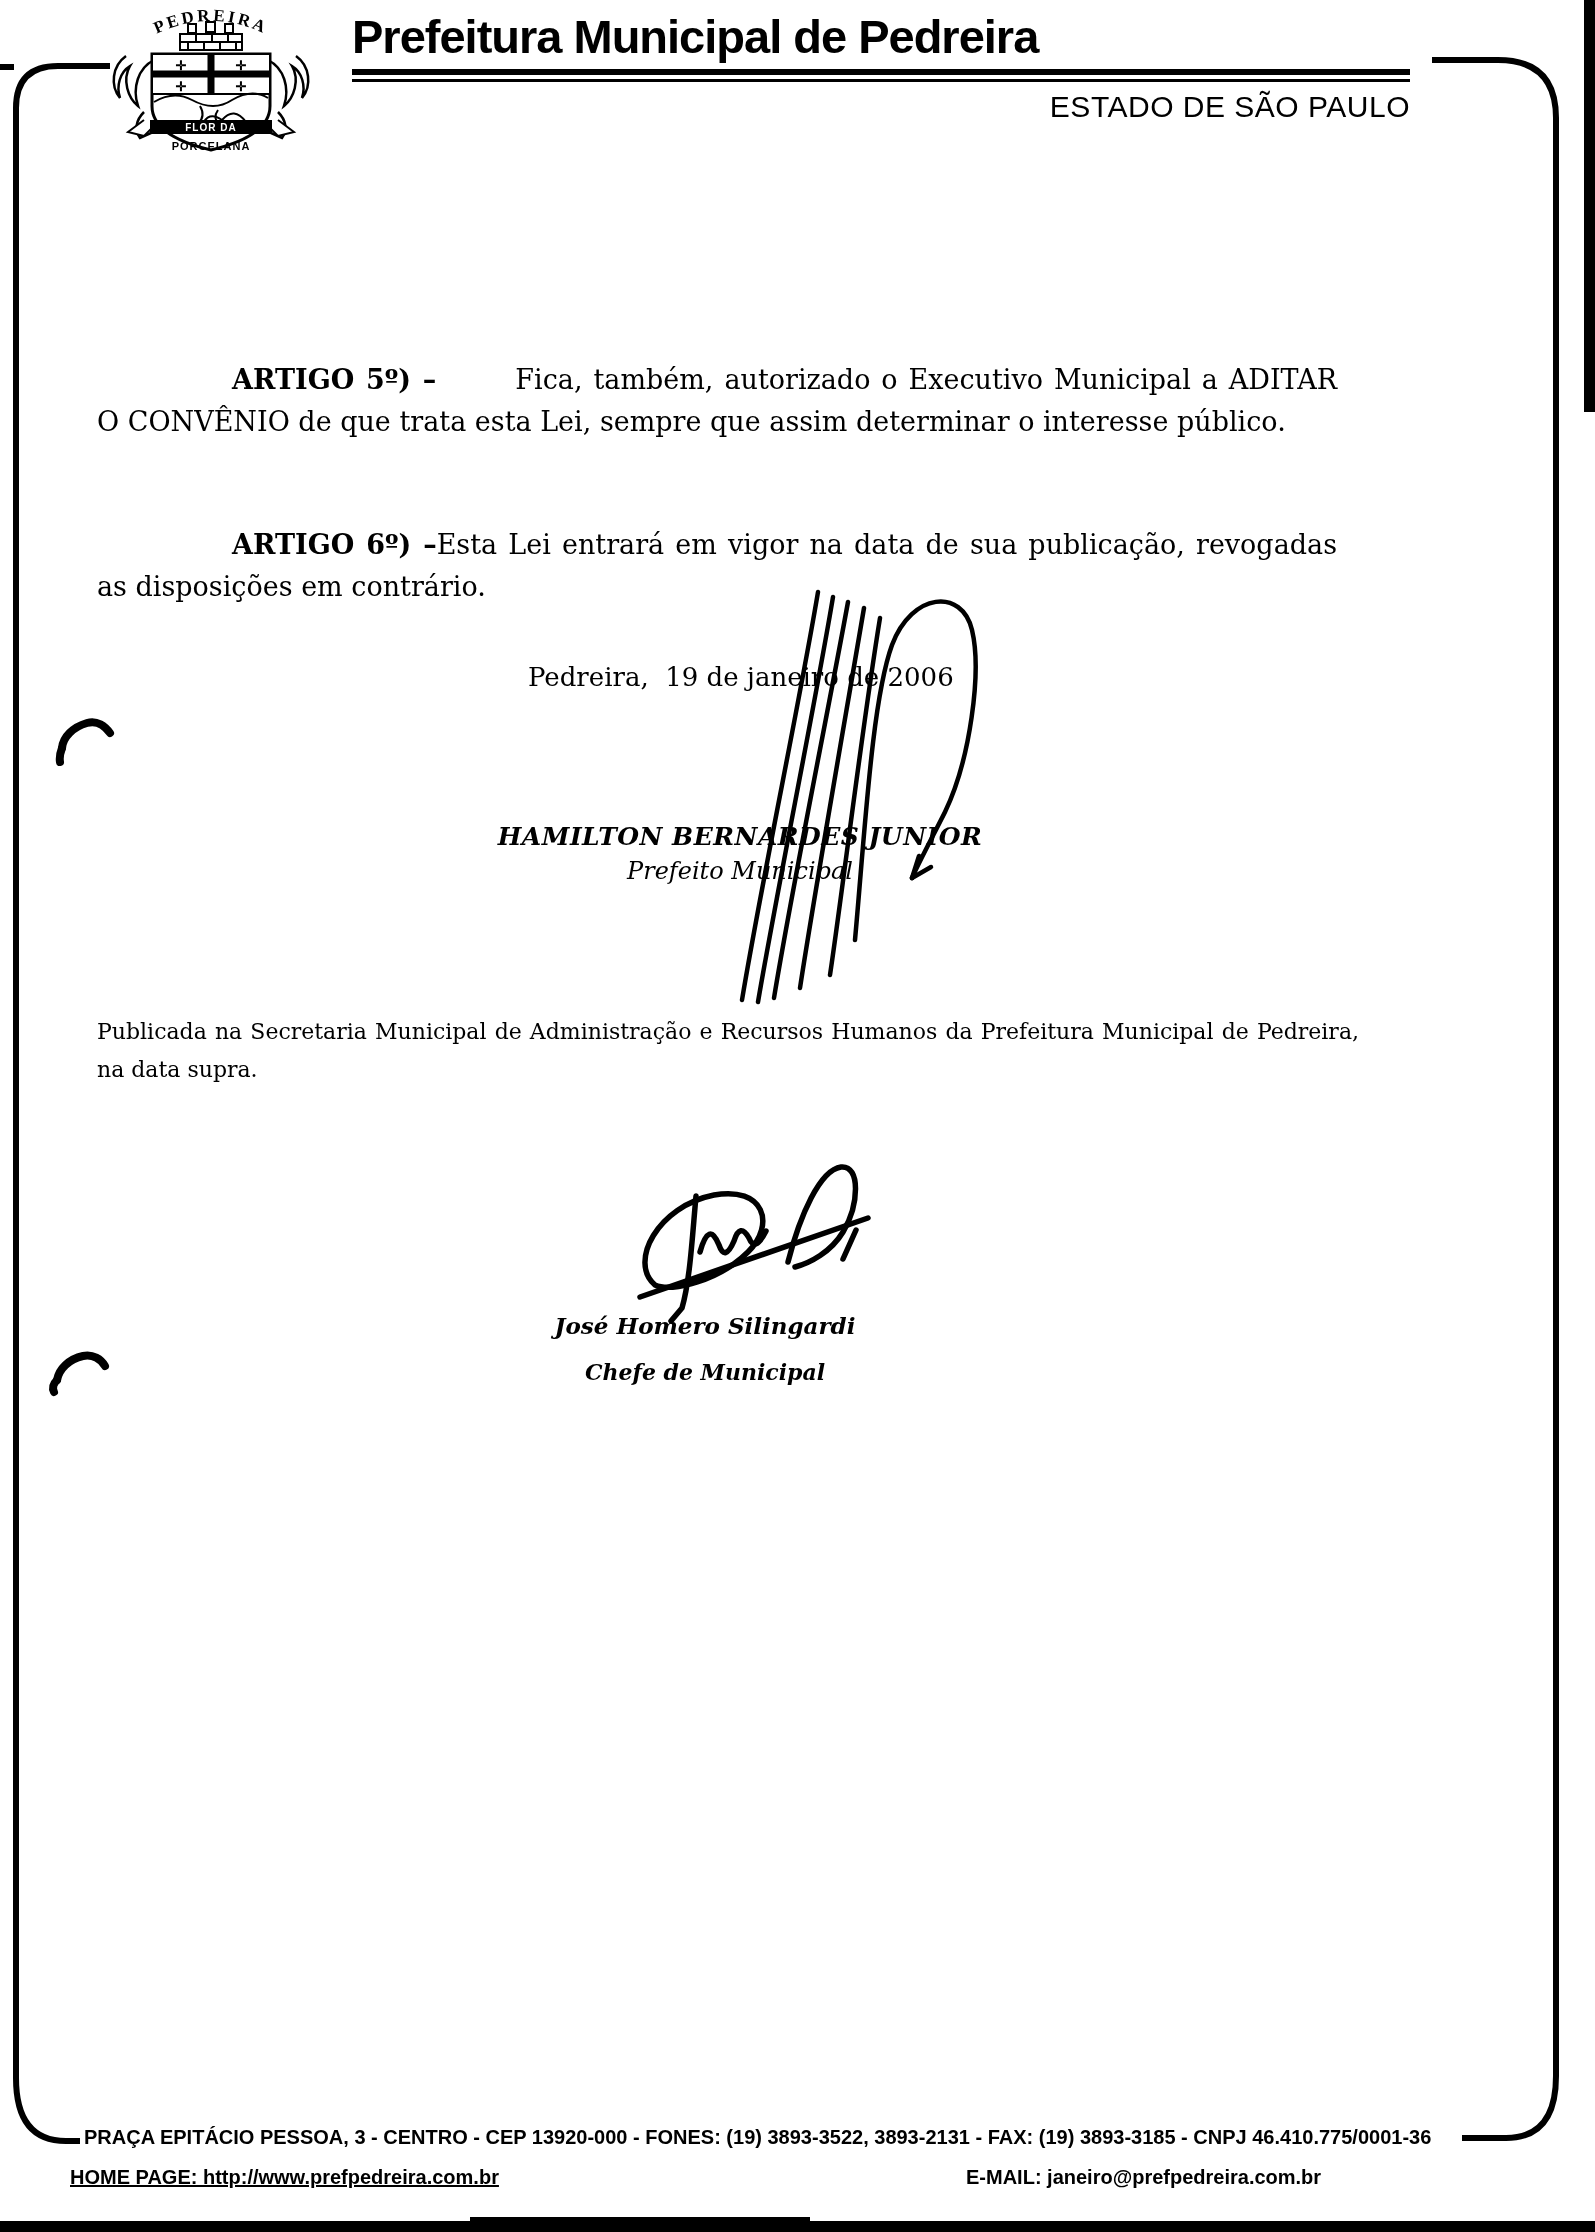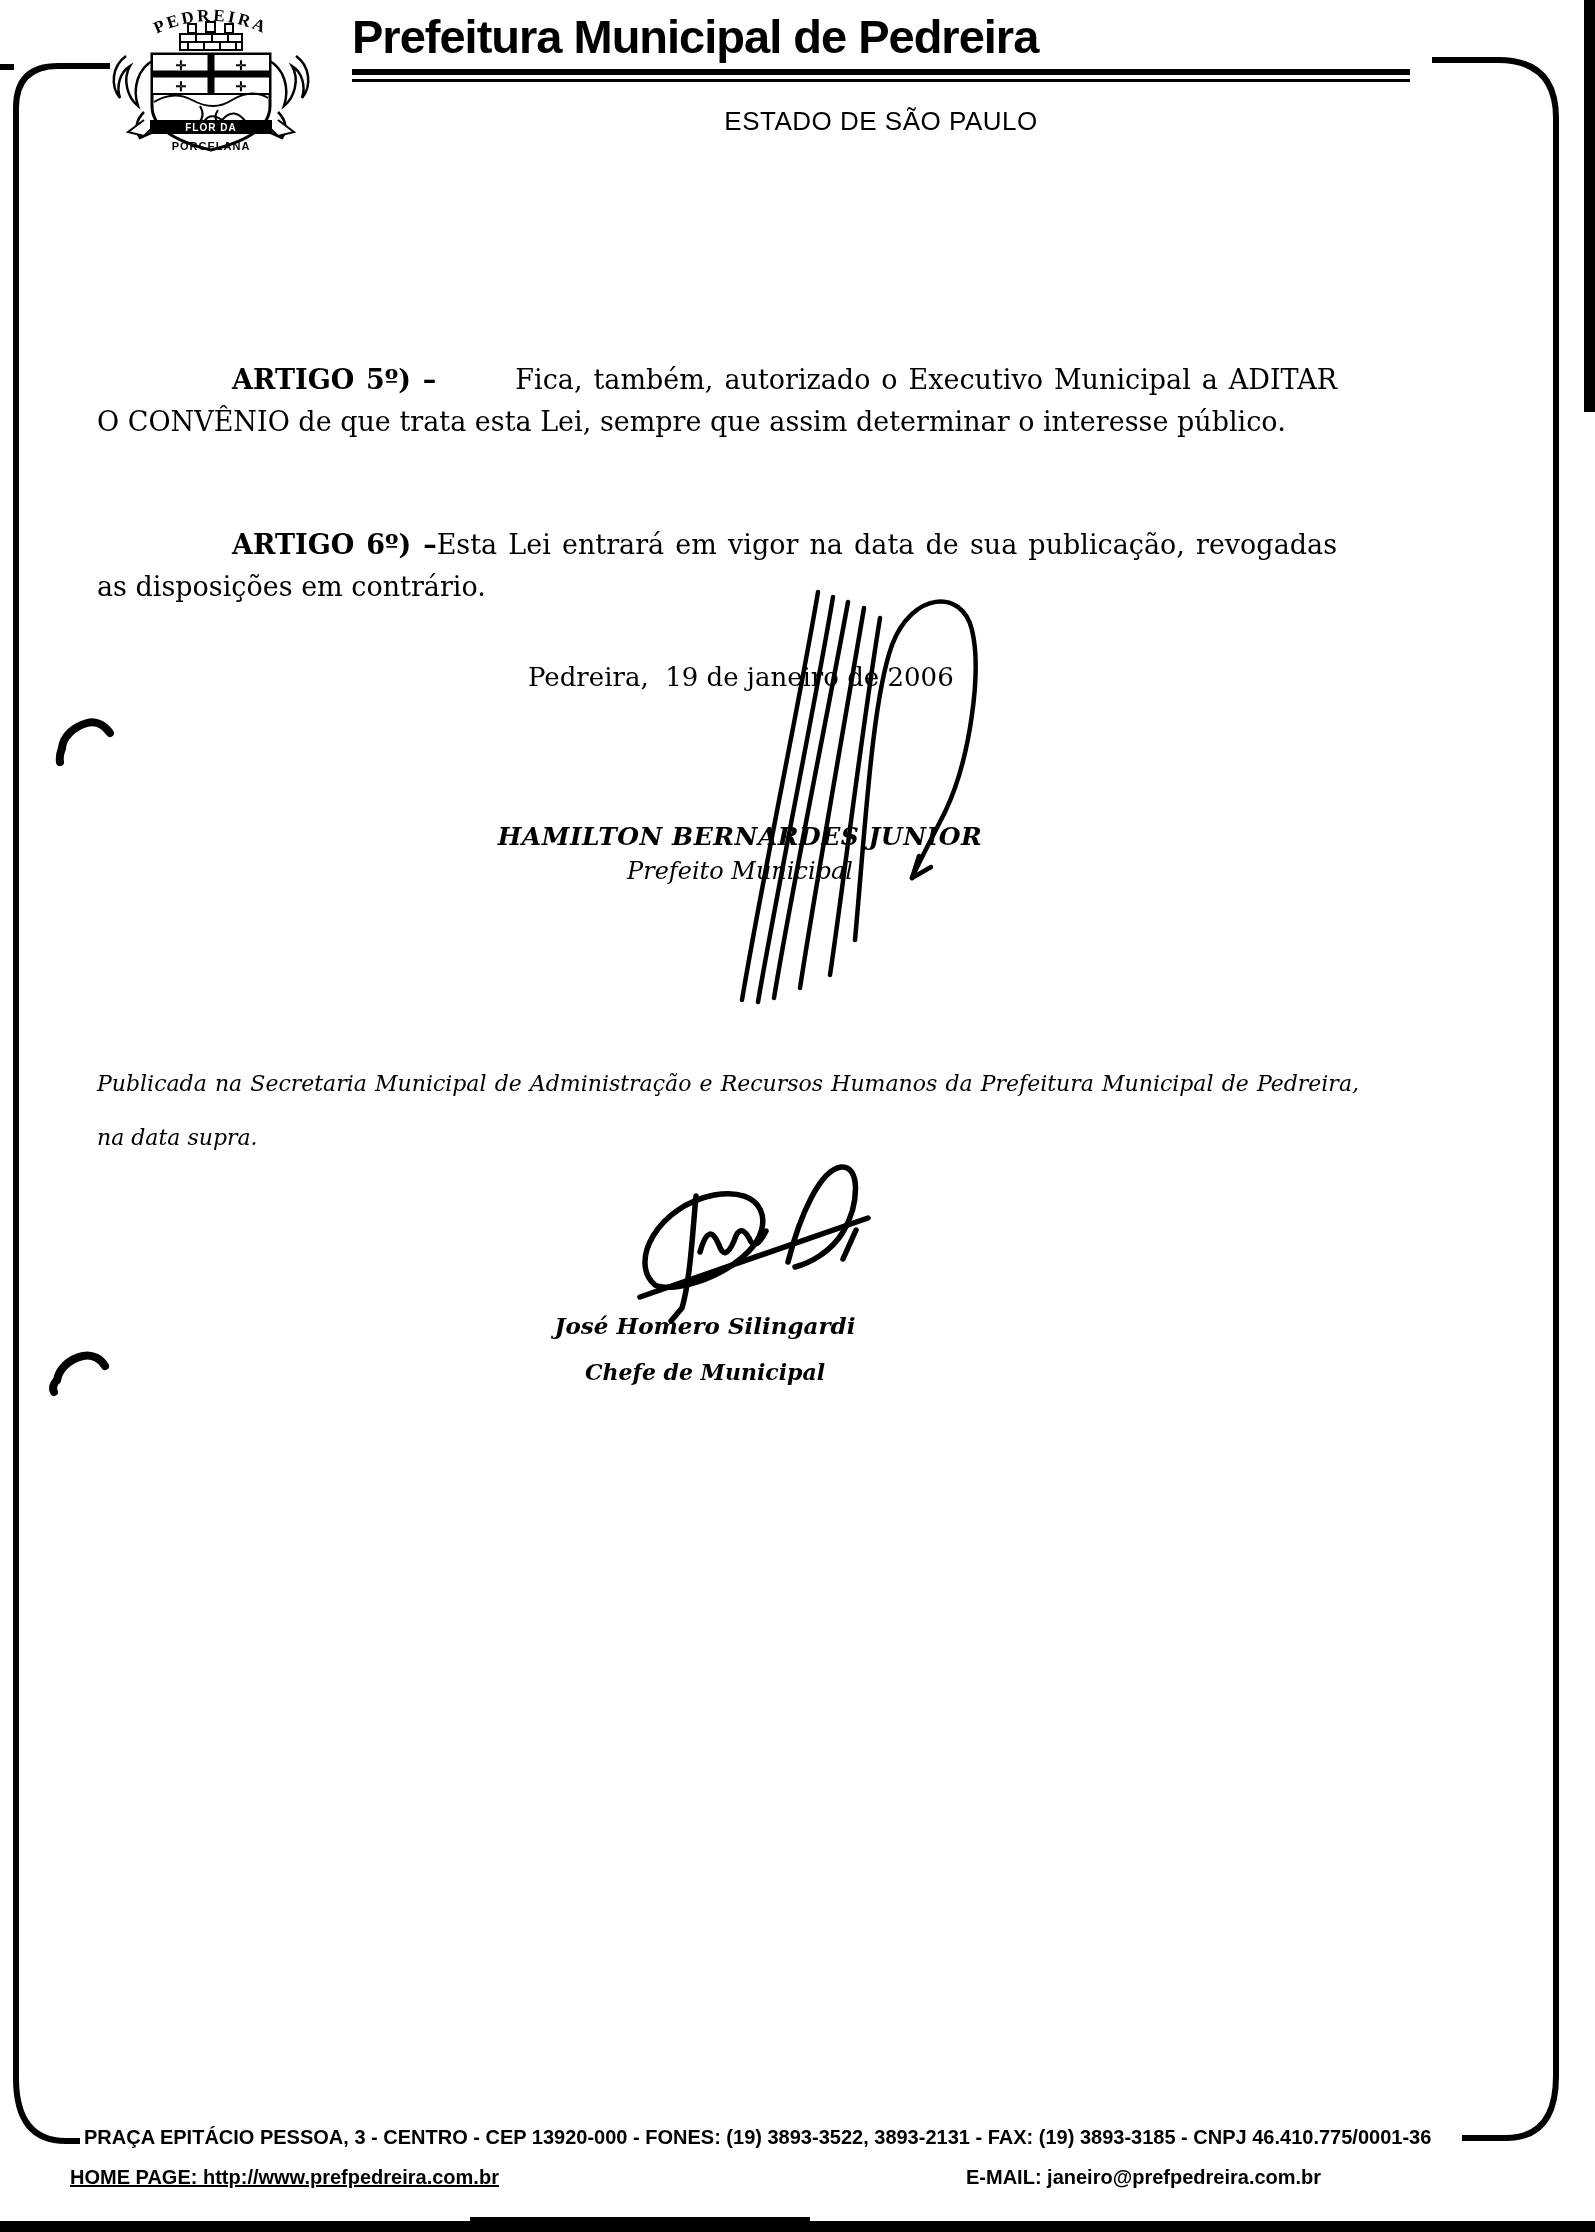--- a/index.html
+++ b/index.html
@@ -18,24 +18,24 @@
     font-weight:bold;
     font-size:47px;
     letter-spacing:-1px;
     white-space:nowrap;
     line-height:1.25;
   }
   .title-rule-1{height:6px;background:#000;margin-top:2px;}
   .title-rule-2{height:3px;background:#000;margin-top:4px;}
   .doc-subtitle{
     font-family:"Liberation Sans", sans-serif;
-    font-size:26px;
+    font-size:30px;
     letter-spacing:0.5px;
-    text-align:center;
-    margin-top:24px;
+    text-align:right;
+    margin-top:8px;
     white-space:nowrap;
   }
   .crest{position:absolute;left:92px;top:2px;}
   
   .para{
     position:absolute;left:97px;width:1240px;
     font-size:27px;line-height:42px;
     text-align:justify;
   }
   .para .label{font-weight:bold;}
@@ -47,22 +47,22 @@
     position:absolute;left:528px;top:662px;
     font-size:26px;white-space:pre;
   }
   .sig-block{
     position:absolute;text-align:center;font-style:italic;
   }
   #sig1-block{left:420px;top:822px;width:640px;}
   #sig1-block .sig-name{font-size:25px;font-weight:bold;letter-spacing:0.5px;}
   #sig1-block .sig-role{font-size:24px;margin-top:6px;}
   .pub-note{
-    position:absolute;left:97px;top:1035px;width:1262px;
-    font-size:22px;font-style:italic;line-height:54px;
+    position:absolute;left:97px;top:991px;width:1262px;
+    font-size:22px;line-height:38px;
     text-align:justify;
   }
   #sig2-block{left:420px;top:1312px;width:570px;}
   #sig2-block .sig-name{font-size:23px;font-weight:bold;text-align:center;}
   #sig2-block .sig-role{font-size:22px;margin-top:20px;font-weight:bold;}
   
   .footer-line{
     position:absolute;
     font-family:"Liberation Sans", sans-serif;
     font-weight:bold;

